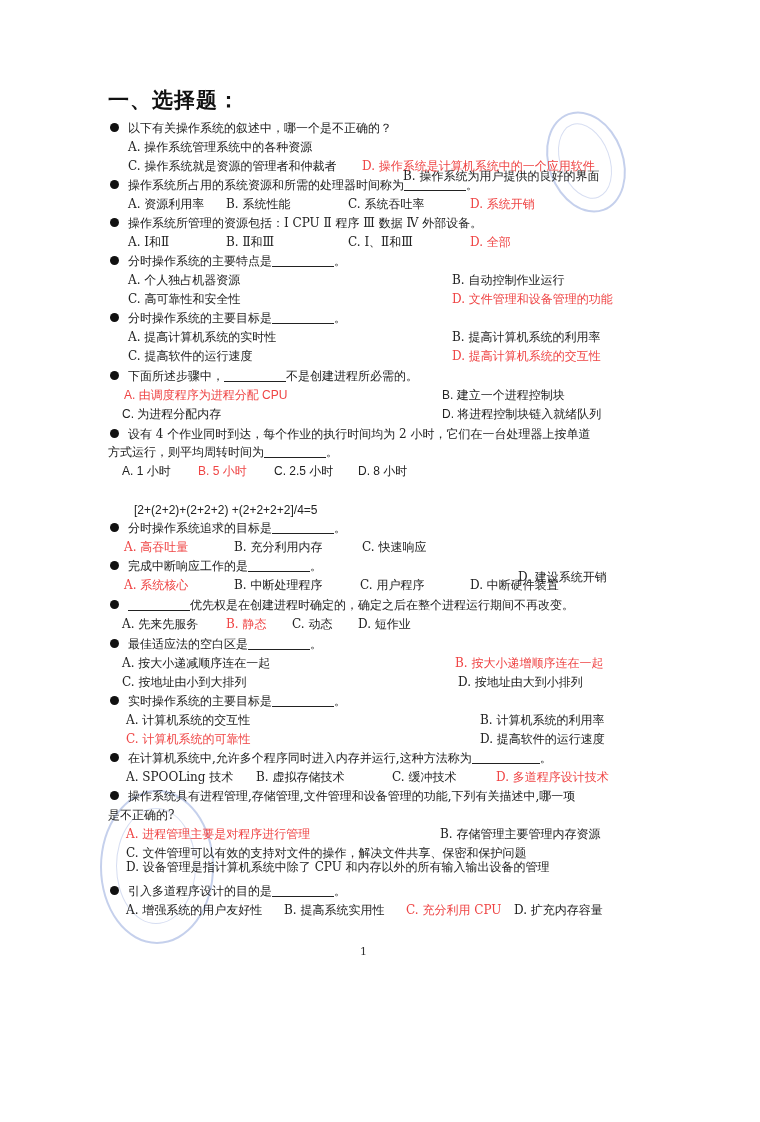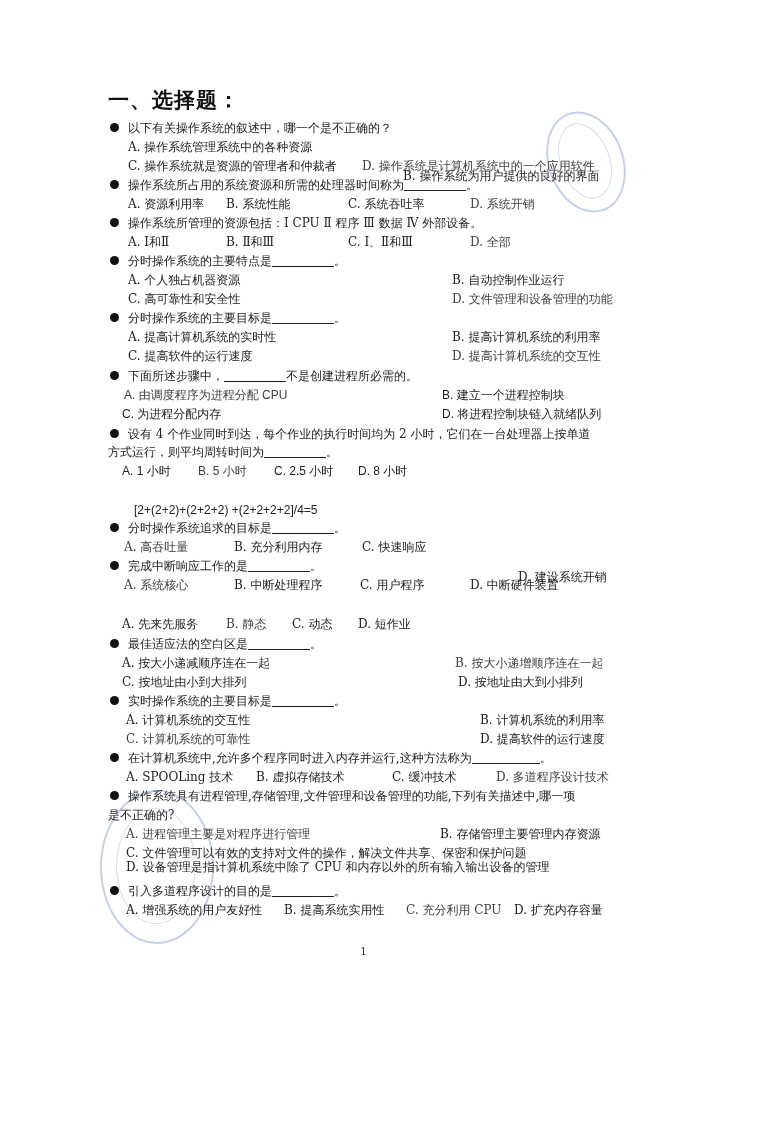--- a/index.html
+++ b/index.html
@@ -5,21 +5,21 @@
   html, body { margin: 0; padding: 0; background: #ffffff; }
   body { width: 760px; height: 1122px; position: relative; overflow: hidden;
          font-family: "DejaVu Serif", "Liberation Serif", serif; color: #222; }
   .page { position: absolute; left: 0; top: 0; width: 760px; height: 1122px; }
   .title { position: absolute; left: 108px; top: 86px; font-family: "DejaVu Sans", "Liberation Sans", sans-serif;
            font-weight: bold; font-size: 21px; color: #111; letter-spacing: 1px; }
   .line { position: absolute; left: 110px; font-size: 12px; white-space: nowrap; height: 18px; line-height: 18px; }
   .bullet { display: inline-block; width: 9px; height: 9px; background: #111; border-radius: 50%;
             margin-right: 9px; vertical-align: 0px; }
   .opt { position: absolute; font-size: 12px; white-space: nowrap; line-height: 18px; height: 18px; }
-  .red { color: #404040; }
+  .red { color: #ef4444; }
   .blank { display: inline-block; width: 62px; border-bottom: 1px solid #222; height: 12px; vertical-align: -2px; }
   .sans { font-family: "Liberation Sans", "DejaVu Sans", sans-serif; }
   .pagenum { position: absolute; left: 360px; top: 945px; font-size: 11px; color: #333; }
   .stamp { position: absolute; border: 2px solid rgba(90,120,200,0.35); border-radius: 50%; }
   .stamp-in { position: absolute; border: 1px solid rgba(90,120,200,0.25); border-radius: 50%; }
 </style>
 </head>
 <body>
 
 <div class="page">
@@ -80,20 +80,21 @@
   <div class="opt" style="left:234px; top:538px;">B.  充分利用内存</div>
   <div class="opt" style="left:362px; top:538px;">C.  快速响应</div>
   <div class="opt" style="left:470px; top:568px;margin-left:48px;">D.  建设系统开销</div>
 
   <div class="line" style="top:557px;"><span class="bullet"></span><span>完成中断响应工作的是</span><span class="blank"></span><span>。</span></div>
   <div class="opt red" style="left:124px; top:576px;">A.  系统核心</div>
   <div class="opt" style="left:234px; top:576px;">B.  中断处理程序</div>
   <div class="opt" style="left:360px; top:576px;">C.  用户程序</div>
   <div class="opt" style="left:470px; top:576px;">D.  中断硬件装置</div>
 
+  <div class="line" style="top:596px;"><span class="bullet"></span><span class="blank"></span><span>优先权是在创建进程时确定的，确定之后在整个进程运行期间不再改变。</span></div>
   <div class="opt" style="left:122px; top:615px;">A.  先来先服务</div>
   <div class="opt red" style="left:226px; top:615px;">B.  静态</div>
   <div class="opt" style="left:292px; top:615px;">C.  动态</div>
   <div class="opt" style="left:358px; top:615px;">D.  短作业</div>
 
   <div class="line" style="top:635px;"><span class="bullet"></span><span>最佳适应法的空白区是</span><span class="blank"></span><span>。</span></div>
   <div class="opt" style="left:122px; top:654px;">A. 按大小递减顺序连在一起</div>
   <div class="opt red" style="left:455px; top:654px;">B. 按大小递增顺序连在一起</div>
   <div class="opt" style="left:122px; top:673px;">C.  按地址由小到大排列</div>
   <div class="opt" style="left:458px; top:673px;">D.  按地址由大到小排列</div>

